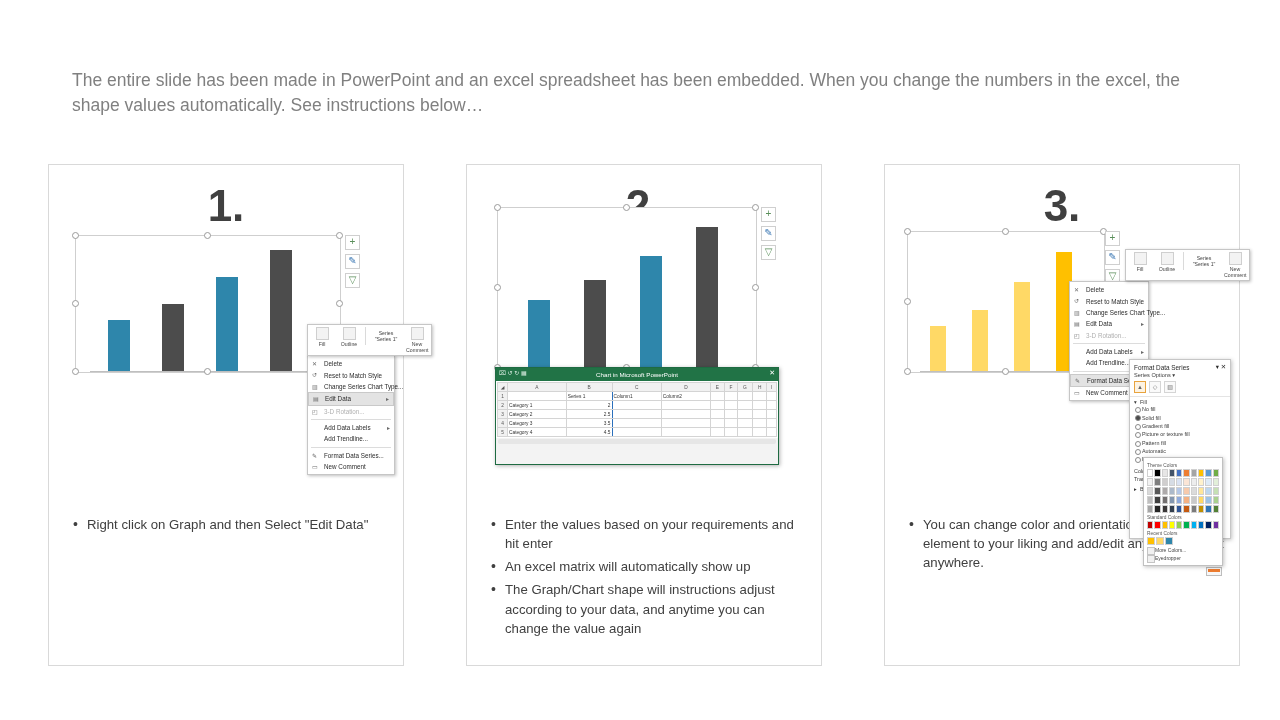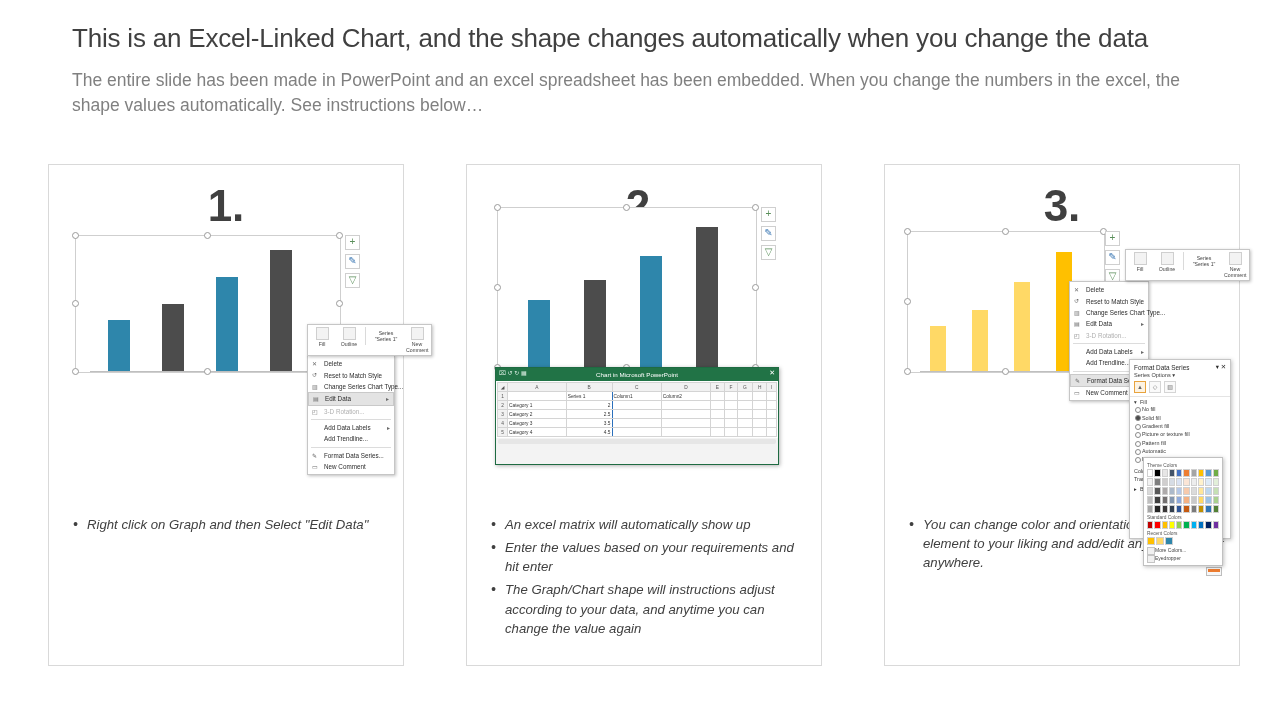--- a/index.html
+++ b/index.html
@@ -76,21 +76,20 @@
     height: 280px;
   }
   .bullets {
     position: absolute;
     left: 14px;
     top: 350px;
     width: 330px;
     font-size: 13.2px;
     line-height: 1.45;
     color: #404040;
-    font-style: italic;
   }
   .bullets ul {
     margin: 0;
     padding-left: 24px;
     list-style: none;
   }
   .bullets li {
     position: relative;
     margin-bottom: 4px;
   }
@@ -383,21 +382,20 @@
   .cp-item .ci {
     position: absolute; left: 0; top: 1px;
     width: 6px; height: 6px; border: 1px solid #c4c4c4; background: #f0f0f0;
   }
 </style>
 </head>
 <body>
 
 <div class="slide">
 
-  <div class="title">This is an Excel-Linked Chart, and the shape changes automatically when you change the data</div>
   <div class="subtitle">The entire slide has been made in PowerPoint and an excel spreadsheet has been embedded. When you change the numbers in the excel, the shape values automatically. See instructions below…</div>
 
   <div class="cards">
 
     <div class="card">
       <div class="card-num">1.</div>
 
       <div class="art">
 
         <div class="chartbox" style="left:26px; top:0px; width:264px; height:136px;">
@@ -604,22 +602,22 @@
               </tr>
             </tbody>
               </table>
           </div>
           <div class="hscroll"></div>
         </div>
       </div>
 
       <div class="bullets">
         <ul>
+          <li>Enter the values based on your requirements and hit enter</li>
           <li>An excel matrix will automatically show up</li>
-          <li>Enter the values based on your requirements and hit enter</li>
           <li>The Graph/Chart shape will instructions adjust according to your data, and anytime you can change the value again</li>
         </ul>
       </div>
     </div>
 
     <div class="card">
       <div class="card-num">3.</div>
 
       <div class="art">
         <div class="chartbox" style="left:22px; top:-4px; width:196px; height:140px;">

